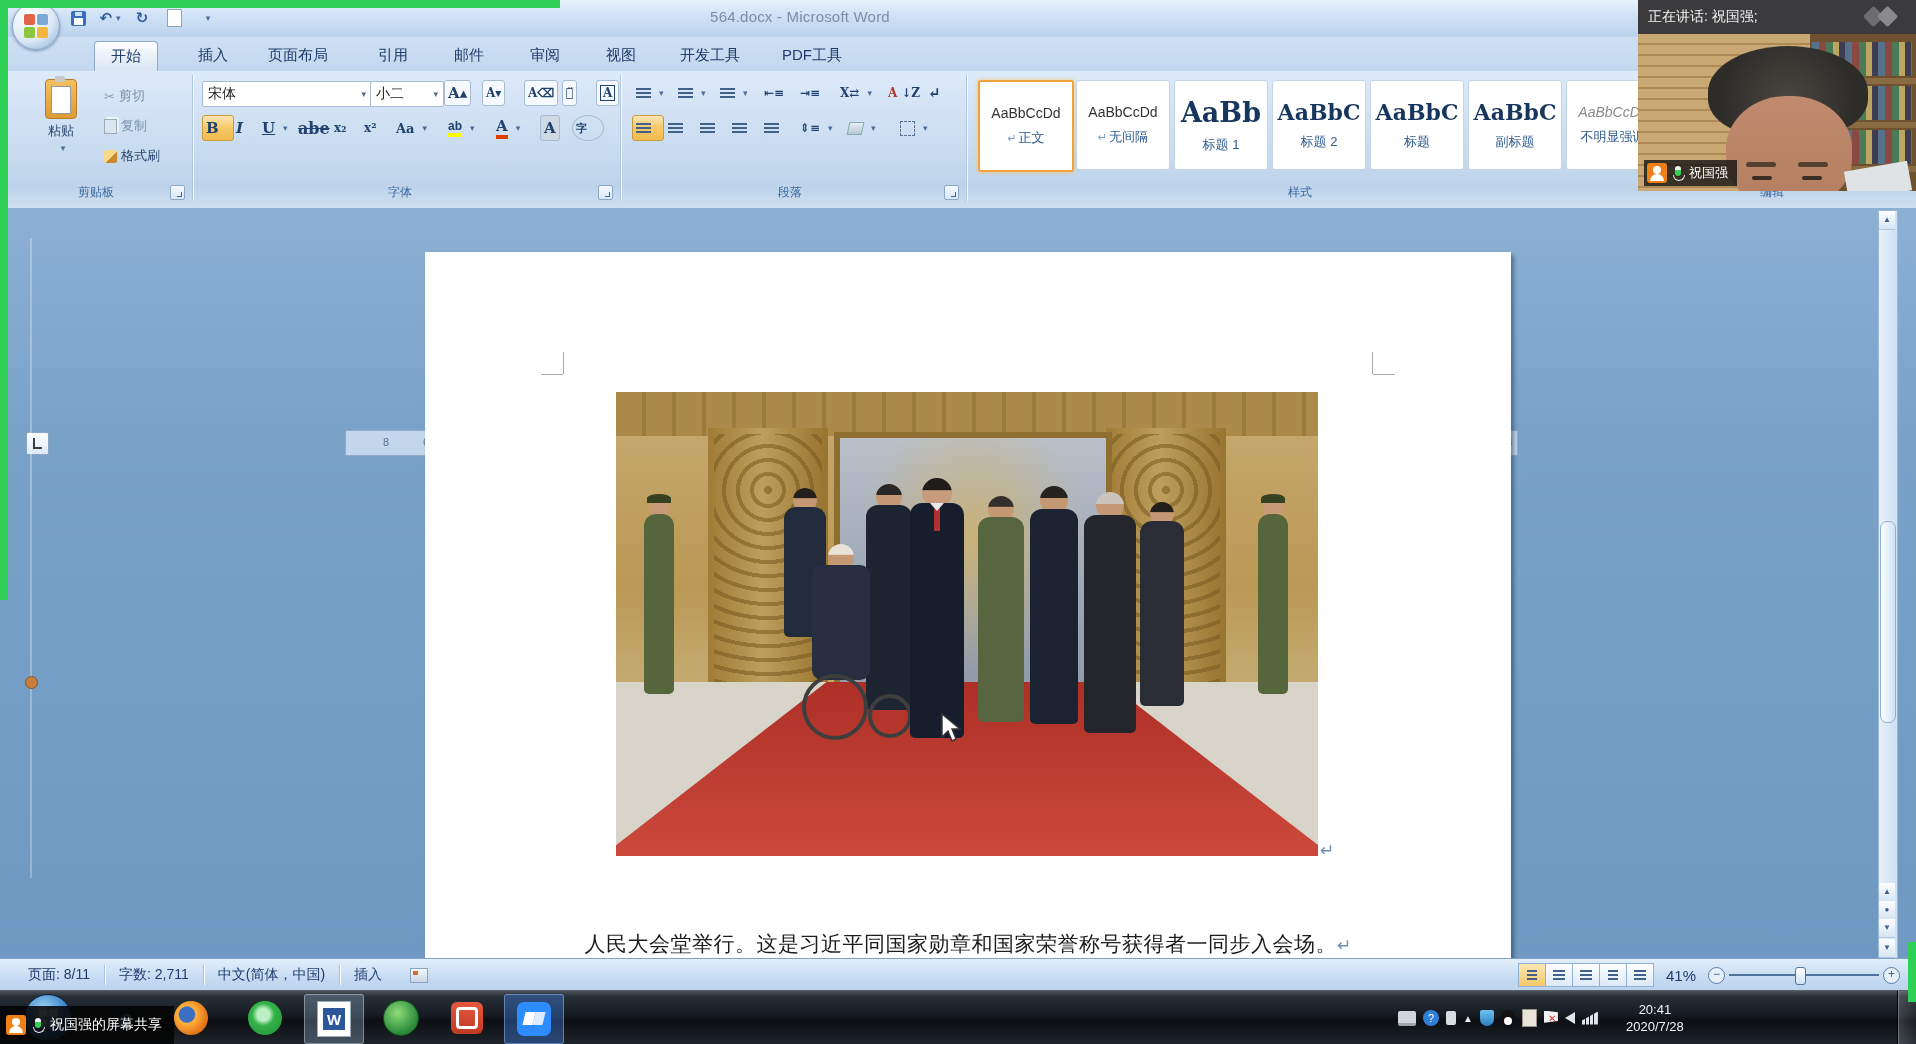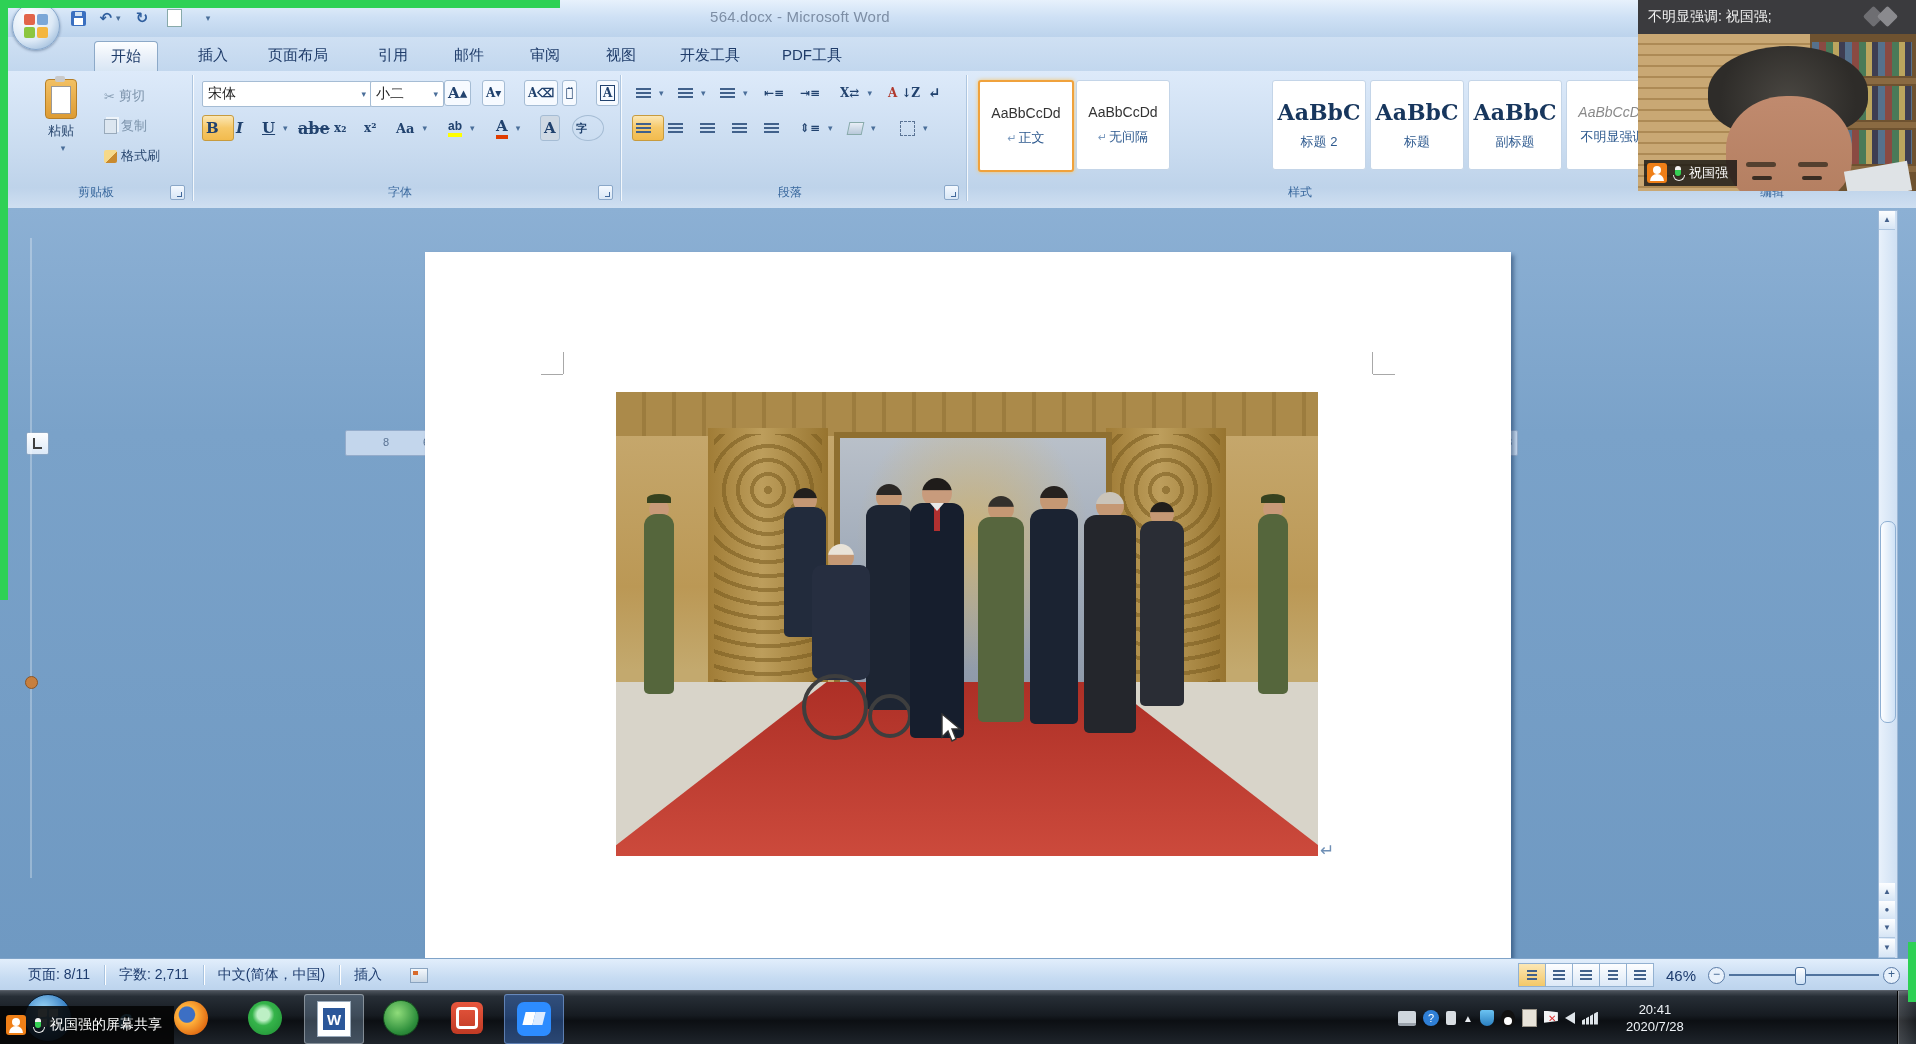--- a/index.html
+++ b/index.html
@@ -331,20 +331,24 @@
   <div class="a launcher" style="left:944px"></div>
   <div class="a gsep" style="left:966px"></div>
 
   <div class="a stylecard sel" style="left:978px">
     <span class="sample">AaBbCcDd</span>
     <span class="name"><i class="pmark">↵</i><span>正文</span></span>
   </div>
   <div class="a stylecard" style="left:1076px">
     <span class="sample">AaBbCcDd</span>
     <span class="name"><i class="pmark">↵</i><span>无间隔</span></span>
+  </div>
+  <div class="a stylecard" style="left:1174px">
+    <span class="big">AaBb</span>
+    <span class="name">标题 1</span>
   </div>
   <div class="a stylecard" style="left:1272px">
     <span class="big" style="font-size:22px">AaBbC</span>
     <span class="name">标题 2</span>
   </div>
   <div class="a stylecard" style="left:1370px">
     <span class="big" style="font-size:22px">AaBbC</span>
     <span class="name">标题</span>
   </div>
   <div class="a stylecard" style="left:1468px">
@@ -469,20 +473,21 @@
           <div class="bd" style="width:52px;height:218px;background:#24262c"></div>
       </div>
       <div class="fig" style="left:524px;top:110px">
         <div class="hd" style="width:24px;height:24px;background:linear-gradient(#211e1b 42%,#c59874 44%)"></div>
           <div class="bd" style="width:44px;height:185px;background:#2a2d35"></div>
       </div>
     </div>
 
     <div class="a pil" style="left:895px;top:588px">↵</div>
 
+    <div class="a caption" style="left:0;top:678px"><span>人民大会堂举行。这是习近平同国家勋章和国家荣誉称号获得者一同步入会场。</span><span class="pil">↵</span></div>
   </div>
 
   <svg class="a cursor" style="left:940px;top:505px" width="22" height="30" viewBox="0 0 22 30">
     <path d="M2,1 L2,24 L8,18 L12,28 L16,26 L12,16 L20,16 Z" fill="#ffffff" stroke="#333" stroke-width="1.4"></path>
   </svg>
 
   <div class="a vscroll">
     <div class="a sbtn" style="top:0">▲</div>
     <div class="a thumb"></div>
     <div class="a sbtn" style="top:672px">▲</div>
@@ -523,21 +528,21 @@
       </div>
     <div class="viewbtn">
         <span class="lines" style="width:12px"></span>
       </div>
     <div class="viewbtn">
         <span class="lines" style="width:10px"></span>
       </div>
     <div class="viewbtn">
         <span class="lines" style="width:12px"></span>
       </div>
-    <span style="margin:0 12px;font-size:15px;color:#1e3c6e">46%</span>
+    <span style="margin:0 12px;font-size:15px;color:#1e3c6e">41%</span>
     <div class="zoomcircle"><span>−</span></div>
     <div style="width:150px;height:2px;background:#50739e;margin:0 4px;position:relative">
       <i style="position:absolute;left:66px;top:-7px;width:9px;height:16px;background:linear-gradient(#fdfeff,#cfe2f6);border:1px solid #50739e;border-radius:3px;display:block"></i>
     </div>
     <div class="zoomcircle"><span>+</span></div>
   </div>
 </div>
 
 <div class="a taskbar">
   <div class="a" style="left:24px;top:3px;width:46px;height:46px;border-radius:50%;background:radial-gradient(circle at 40% 32%,#9fd9f8,#3a82c6 55%,#16395f);border:1px solid #0a1c30">
@@ -601,21 +606,21 @@
 </div>
 
 <div class="a banner">
   <span class="personicon"></span>
   <span class="micicon"></span>
   <span>祝国强的屏幕共享</span>
 </div>
 
 <div class="a webcam">
   <div class="a wc-head">
-    <span>不明显强调: 祝国强;</span>
+    <span>正在讲话: 祝国强;</span>
     <span class="a vlogo" style="left:224px;top:8px;width:46px;height:18px">
       <i style="left:4px;top:1px;background:#6e6e72"></i>
         <i style="left:18px;top:1px;background:#8a8a8e"></i>
     </span>
   </div>
   <div class="a wc-video">
     <div class="a wood"></div>
     <div class="a shelf">
       <div class="books" style="top:8px"></div>
         <div class="shelfbar" style="top:44px"></div>

